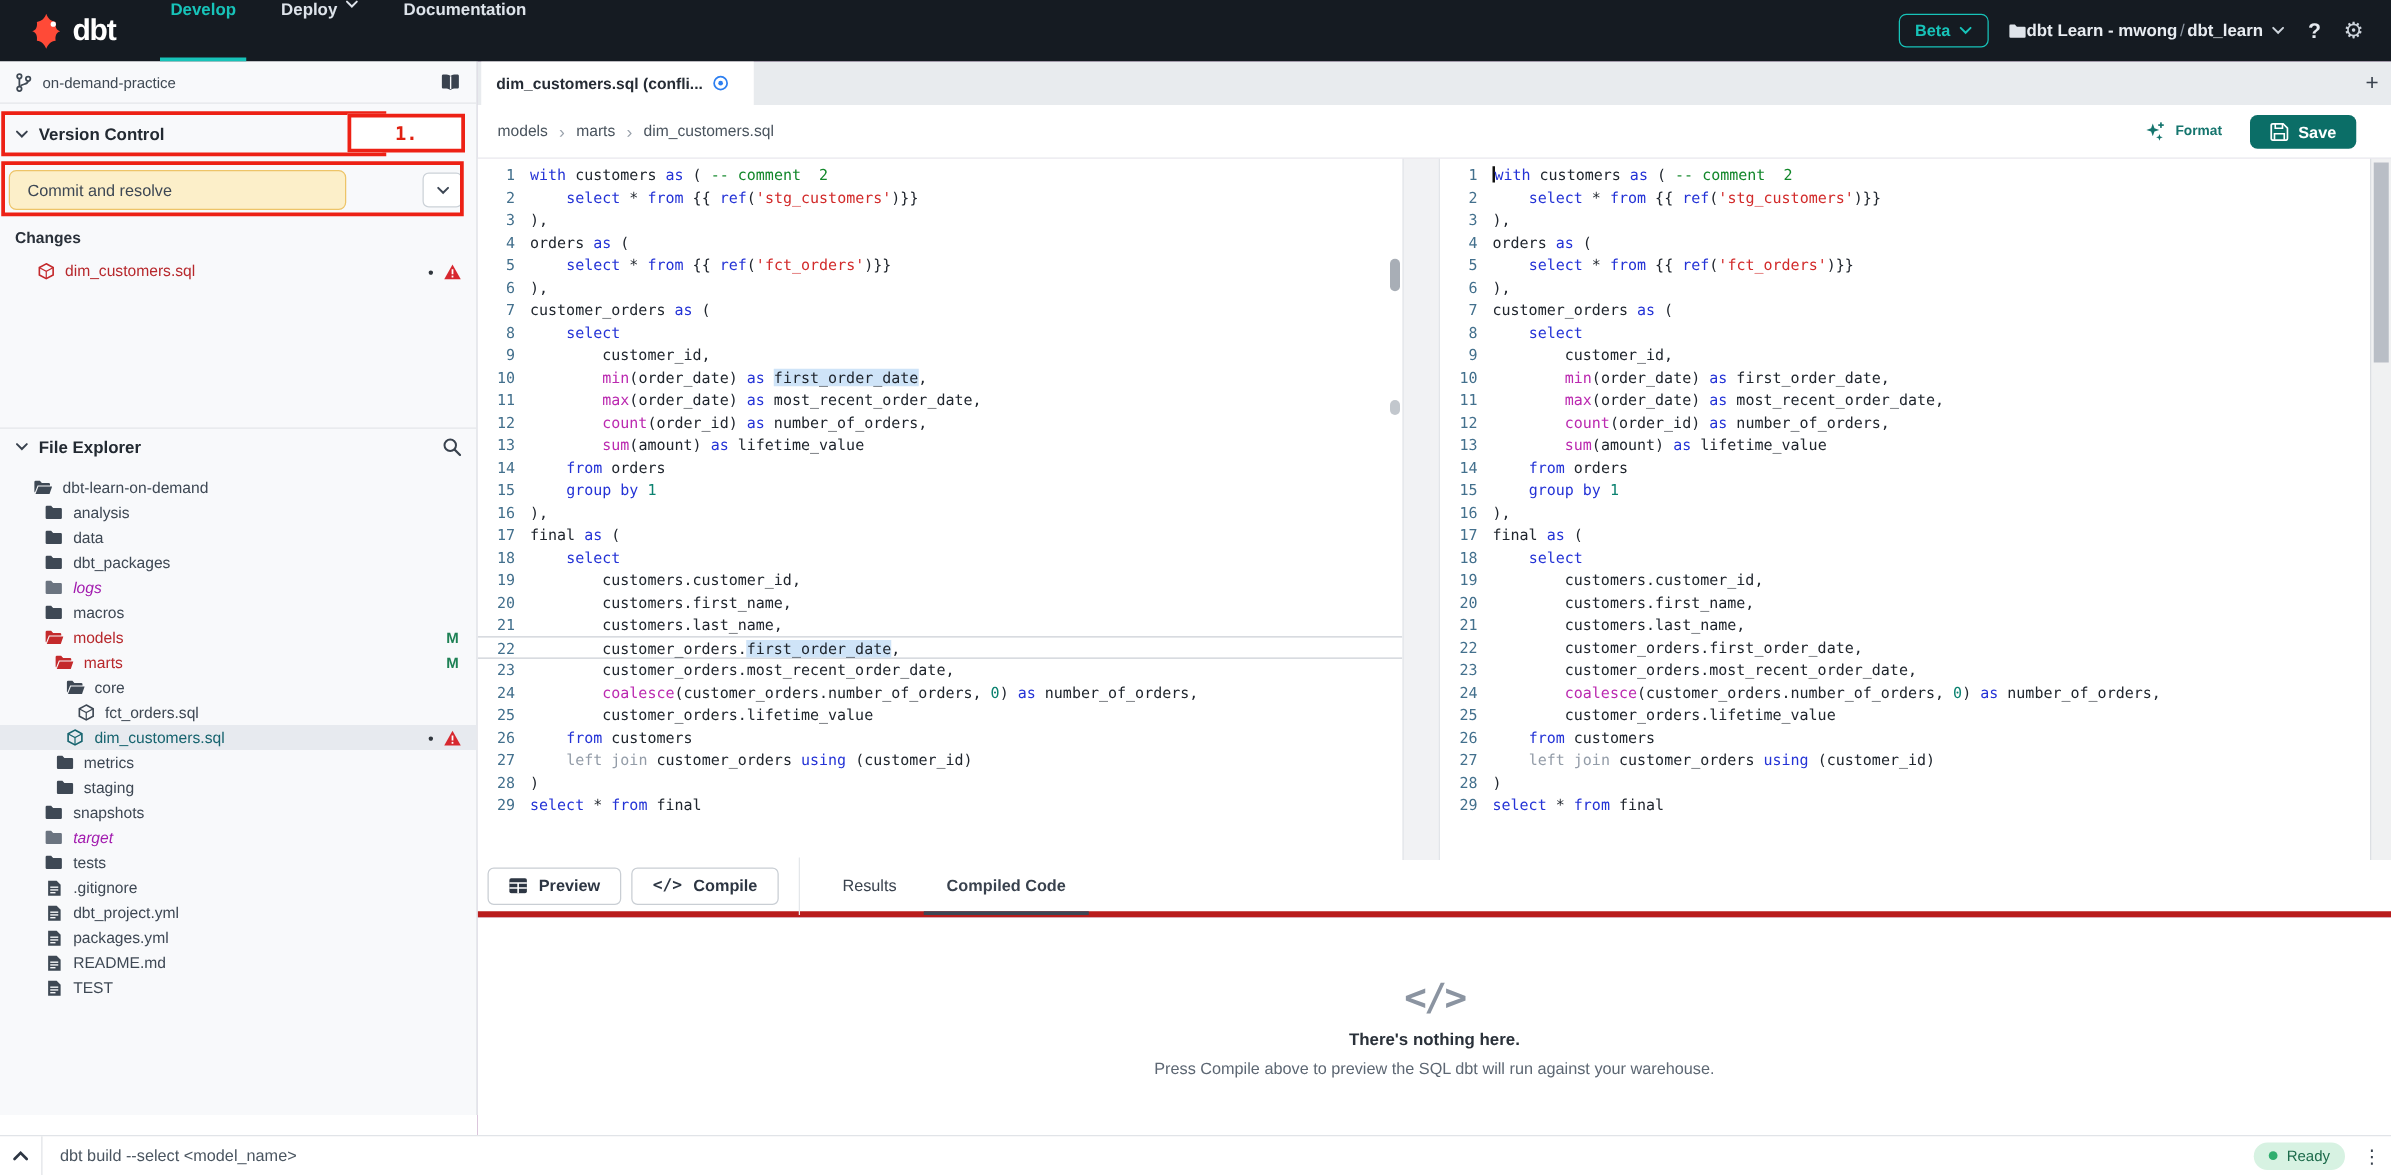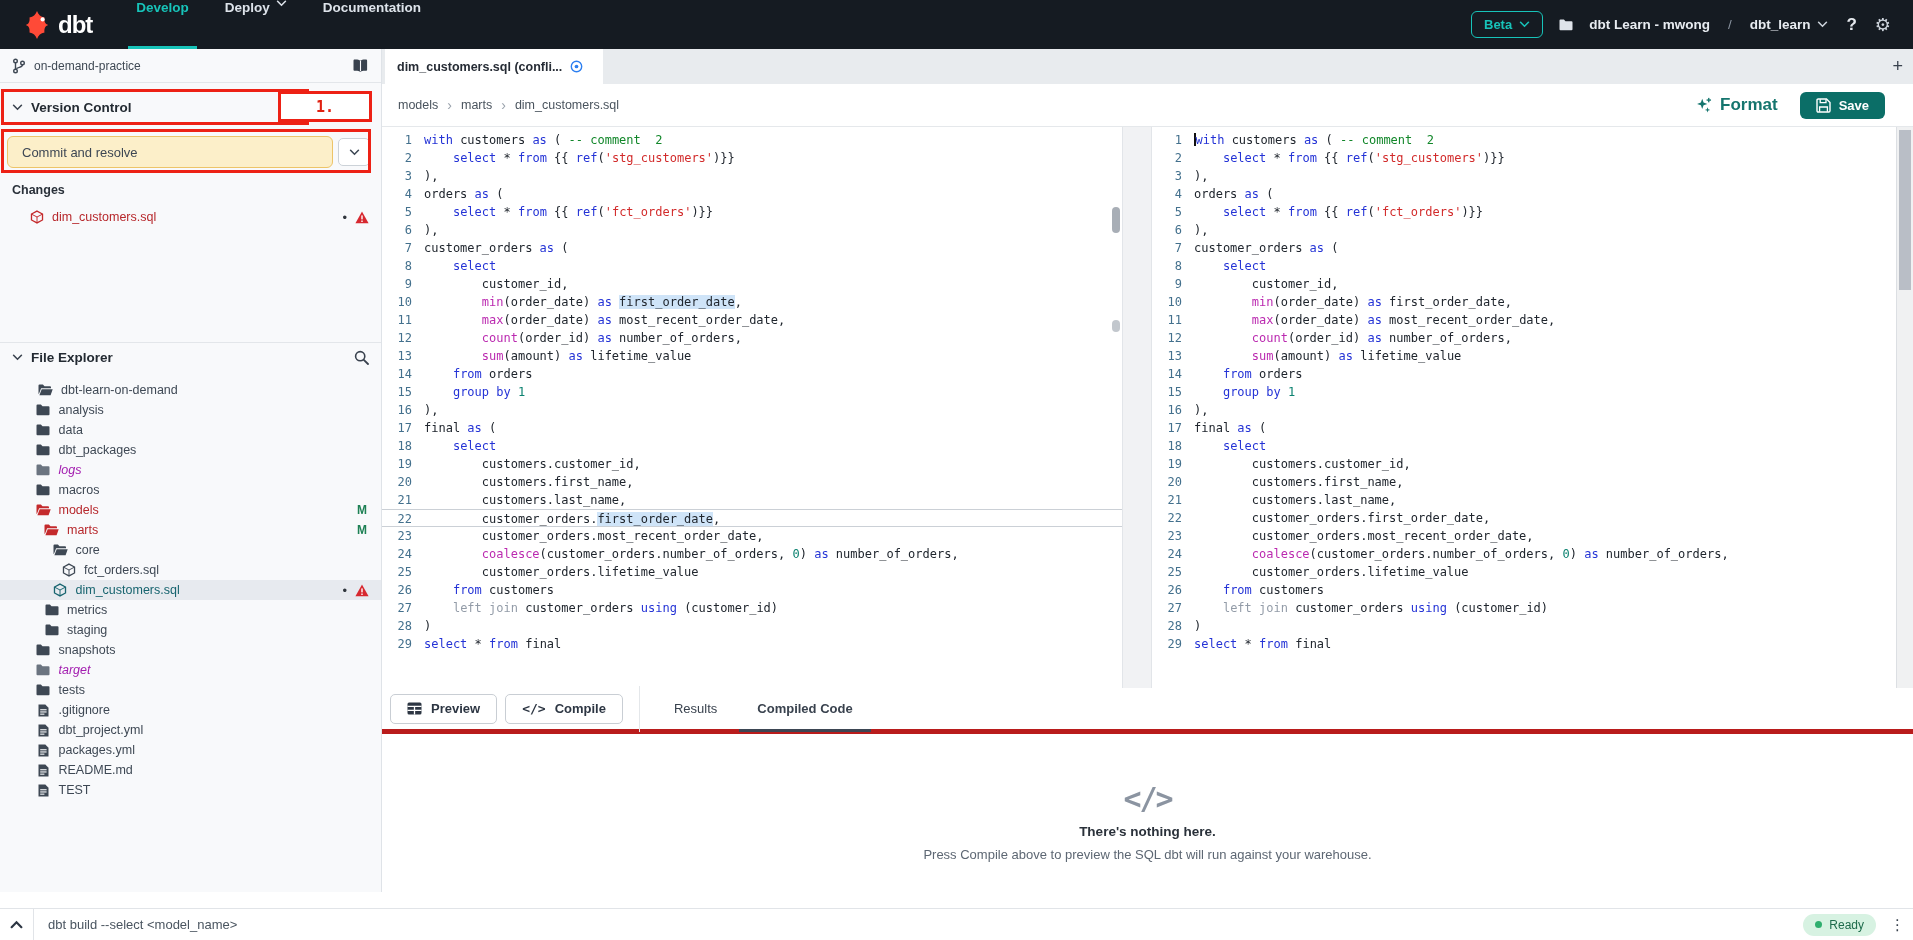--- a/index.html
+++ b/index.html
@@ -13,38 +13,38 @@
   .logo-text { color:#fff; font-size:24px; font-weight:bold; letter-spacing:-1px; }
   .nav-items { display:flex; align-items:stretch; height:49px; }
   .nav-item { display:flex; align-items:flex-start; gap:6px; padding:0 18px; color:#dde3ea;
     font-size:13.5px; font-weight:bold; position:relative; cursor:pointer; }
   .nav-item.active { color:#17c3b9; }
   .nav-item.active::after { content:""; position:absolute; left:10px; right:10px; bottom:0;
     height:3px; background:#17c3b9; }
   .nav-right { margin-left:auto; display:flex; align-items:center; gap:16px; padding-right:22px; }
   .beta-chip { display:flex; align-items:center; gap:7px; border:1.5px solid #17c3b9;
     border-radius:6px; padding:5px 12px; color:#17c3b9; font-size:13px; font-weight:bold; cursor:pointer; }
-  .acct-group { display:flex; align-items:center; gap:16px; color:#e8ecf1; font-size:13.5px; font-weight:bold; }
+  .acct-group { display:flex; align-items:center; gap:0; color:#e8ecf1; font-size:13.5px; font-weight:bold; }
   .acct-sep { color:#8a94a0; font-weight:normal; padding:0 2px; }
   .proj { display:flex; align-items:center; gap:7px; cursor:pointer; }
   .help-q { color:#e6eaef; font-size:17px; font-weight:bold; cursor:pointer; padding:0 2px; }
   .gear { color:#ccd3db; font-size:18px; cursor:pointer; font-family:"DejaVu Sans", sans-serif; }
 
   
   .sidebar { position:absolute; left:0; top:49px; width:382px; bottom:48px;
     background:#f8f9fb; border-right:1px solid #dfe3e8; z-index:5; }
   .branch-row { position:absolute; left:0; top:0; width:100%; height:34px;
     border-bottom:1px solid #e3e6ea; display:flex; align-items:center; padding:0 12px; gap:8px; }
   .branch-label { font-size:12px; color:#3f4954; }
   .book-btn { margin-left:auto; cursor:pointer; display:flex; }
   .vc-header { position:absolute; left:0; top:43px; width:311px; height:31px; display:flex;
     align-items:center; gap:8px; padding-left:12px; }
   .vc-title { font-size:13.5px; font-weight:bold; color:#232a32; }
   .sec-chev, .fe-chev { display:flex; cursor:pointer; }
-  .commit-btn { position:absolute; left:7px; top:87px; width:326px; height:32px;
+  .commit-btn { position:absolute; left:7px; top:87px; width:270px; height:32px;
     background:#fcefc9; border:1px solid #edc468; border-radius:6px; display:flex;
     align-items:center; padding-left:14px; font-size:13px; color:#3d4754; cursor:pointer; }
   .commit-chev { position:absolute; left:338px; top:89px; width:32px; height:28px;
     background:#fff; border:1px solid #ccd2d8; border-radius:5px; display:flex;
     align-items:center; justify-content:center; cursor:pointer; }
   .ann-box { position:absolute; border:3px solid #ed2115; pointer-events:none; z-index:8; }
   .ann-vc { left:1px; top:40px; width:308px; height:36px; }
   .ann-commit { left:1px; top:80px; width:370px; height:44px; }
   .ann-label-box { position:absolute; left:278px; top:42px; width:94px; height:31px;
     background:#fff; border:3px solid #ed2115; z-index:9; display:flex; align-items:center;
@@ -80,21 +80,21 @@
   .tab { position:absolute; left:3px; top:0; width:218px; height:35px; background:#fff;
     display:flex; align-items:center; gap:8px; padding:0 12px; cursor:pointer; }
   .tab-label { font-size:12.5px; font-weight:bold; color:#262c35; white-space:nowrap; }
   .tab-new { position:absolute; right:10px; top:6px; font-size:18px; color:#39424e;
     cursor:pointer; line-height:22px; }
   .crumbrow { position:absolute; left:0; top:35px; width:100%; height:43px; background:#fff;
     border-bottom:1px solid #e5e8eb; display:flex; align-items:center; padding:0 16px; }
   .crumbs { display:flex; align-items:center; gap:9px; font-size:12.5px; color:#4a545e; }
   .crumb-sep { color:#9aa2ac; font-size:14px; }
   .crumb-actions { margin-left:auto; display:flex; align-items:center; gap:22px; padding-right:12px; }
-  .format-btn { display:flex; align-items:center; gap:8px; color:#15756e; font-size:17px;
+  .format-btn { display:flex; align-items:center; gap:8px; color:#15756e; font-size:11px;
     font-weight:bold; cursor:pointer; }
   .save-btn { display:flex; align-items:center; gap:8px; background:#0b6e67; color:#fff;
     font-size:13px; font-weight:bold; border-radius:6px; padding:6px 16px; cursor:pointer; }
 
   .editors { position:absolute; left:0; top:78px; width:100%; height:561px; background:#fff; }
   .pane { position:absolute; top:0; height:100%; overflow:hidden; background:#fff; }
   .pane-left { left:0; width:740px; }
   .pane-right { left:770px; width:744px; }
   .pane-divider { position:absolute; left:740px; top:0; width:30px; height:100%;
     background:#f1f2f4; border-left:1px solid #e2e5e9; border-right:1px solid #e2e5e9; }
@@ -278,21 +278,21 @@
       </span>
     <span class="fe-title">File Explorer</span>
     <span class="fe-search">
         <svg width="15" height="15" viewBox="0 0 15 15">
           <circle cx="6.2" cy="6.2" r="4.6" fill="none" stroke="#39424e" stroke-width="1.6"></circle>
           <path d="M9.8 9.8 14 14" stroke="#39424e" stroke-width="1.8" stroke-linecap="round"></path>
         </svg>
       </span>
   </div>
   <div class="file-tree">
-      <div class="tree-row" style="padding-left: 38px;">
+      <div class="tree-row" style="padding-left: 27px;">
         <span class="tree-ic">
           <svg width="15" height="12" viewBox="0 0 15 12">
             <path fill="#3e4854" d="M0.5 1.6a1 1 0 0 1 1-1h3.4l1.6 1.7h5.5a1 1 0 0 1 1 1v1H3.1L0.9 10a1 1 0 0 1-.4-.8z"></path>
             <path fill="#3e4854" d="M3.7 5.2h11l-2.1 6H1.4z"></path>
           </svg>
         </span>
         <span class="tree-label">dbt-learn-on-demand</span>
       </div>
       <div class="tree-row" style="padding-left: 35.5px;">
         <span class="tree-ic">

